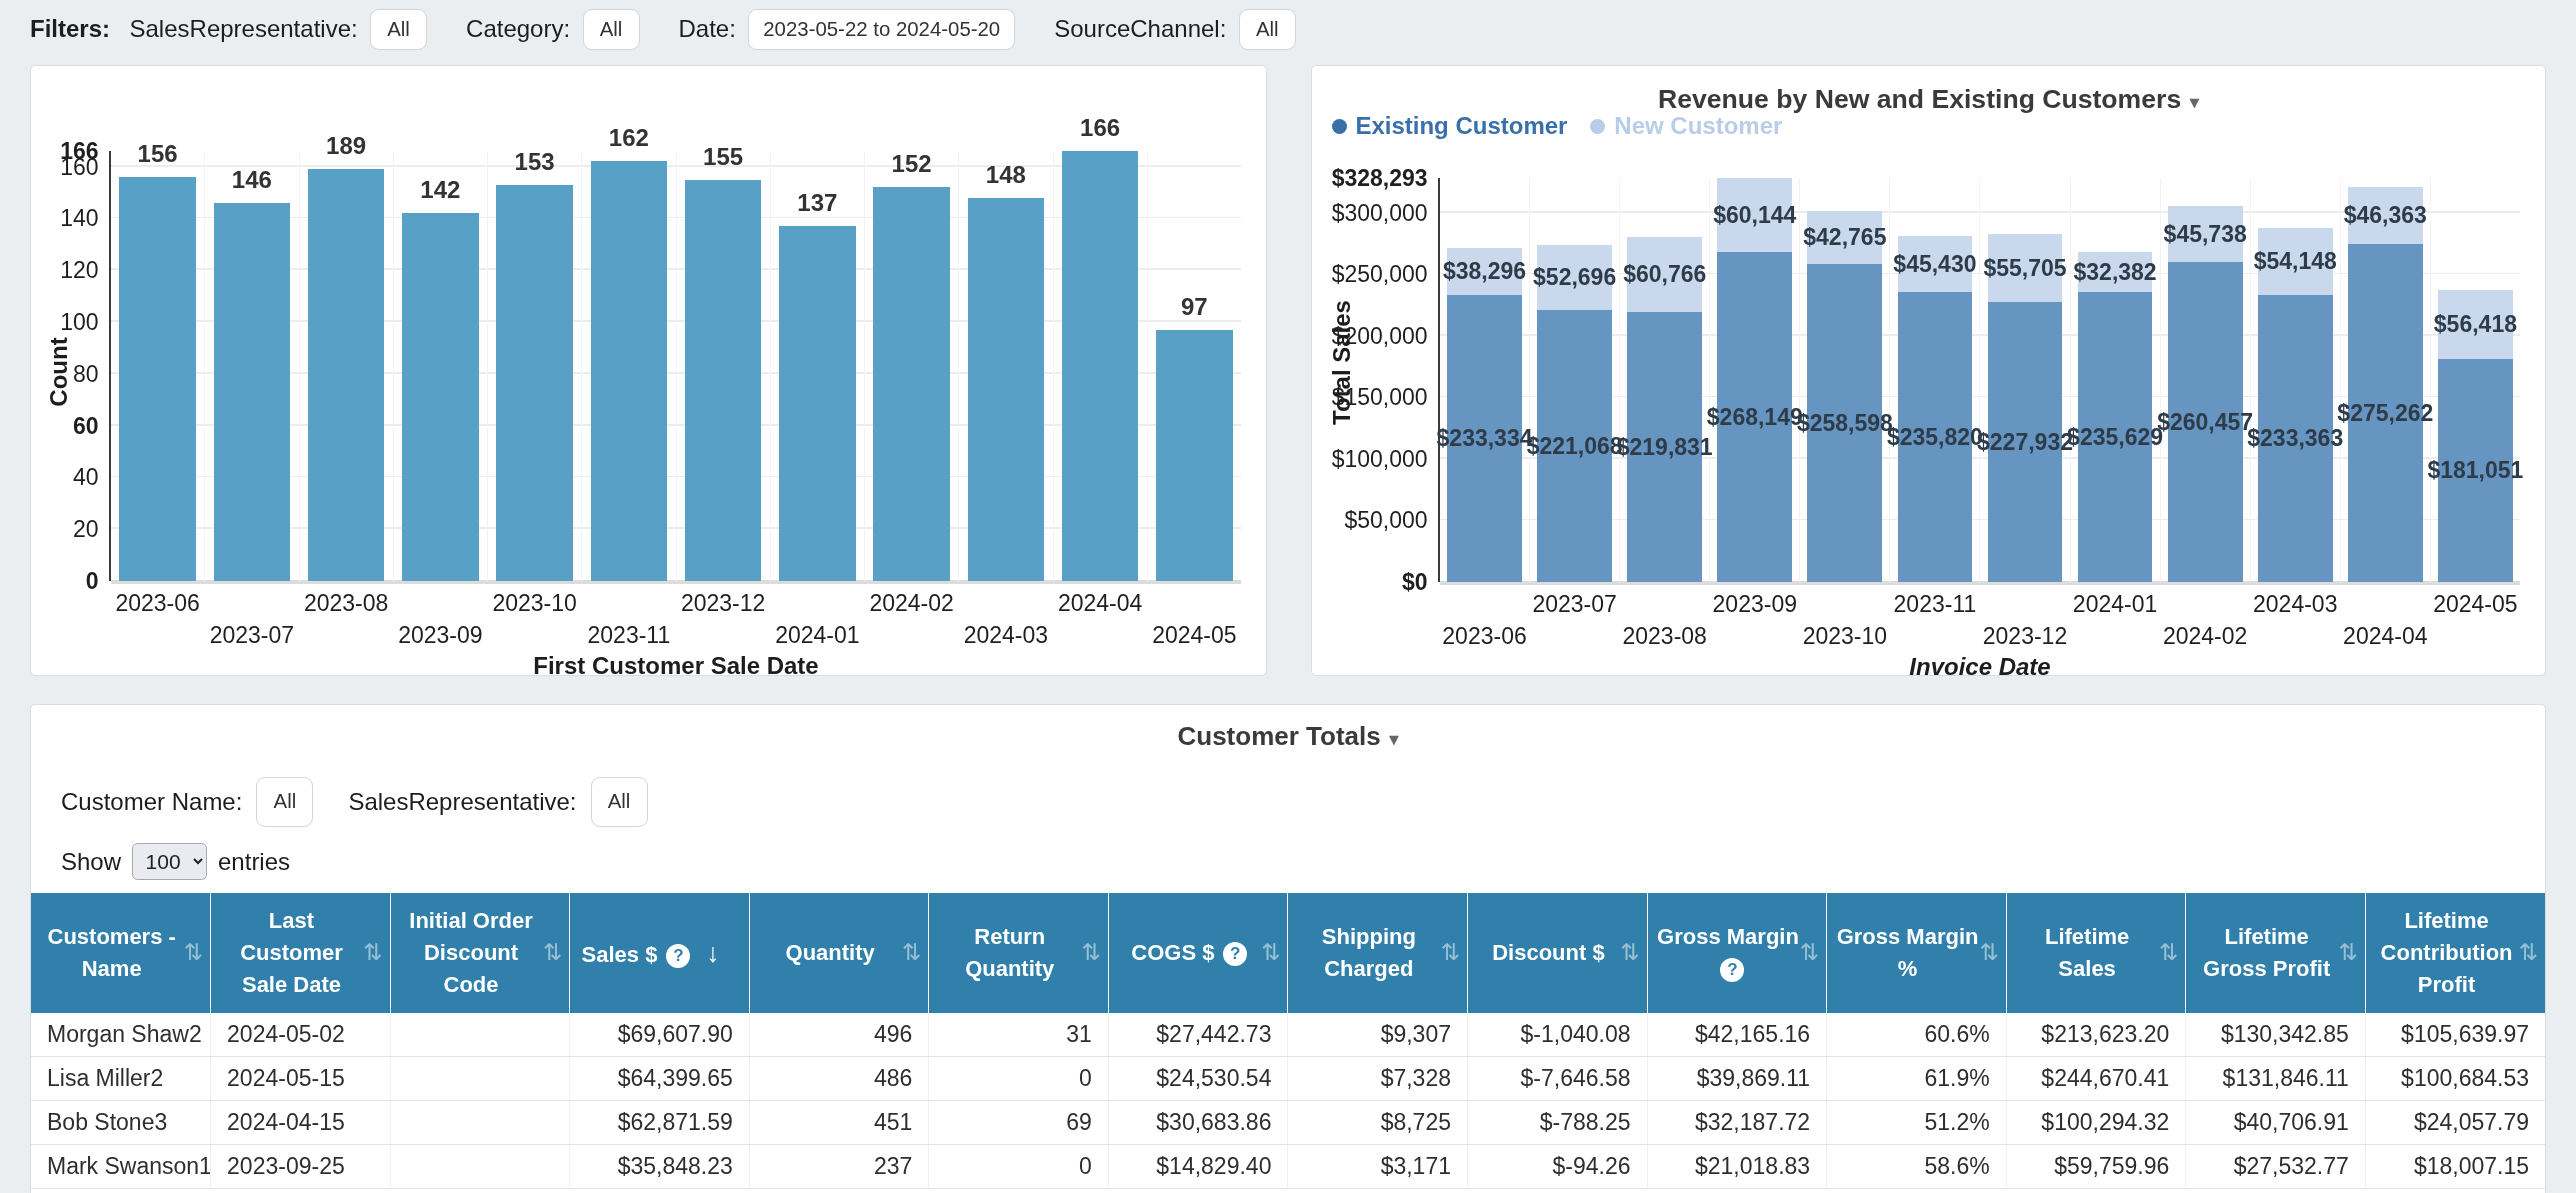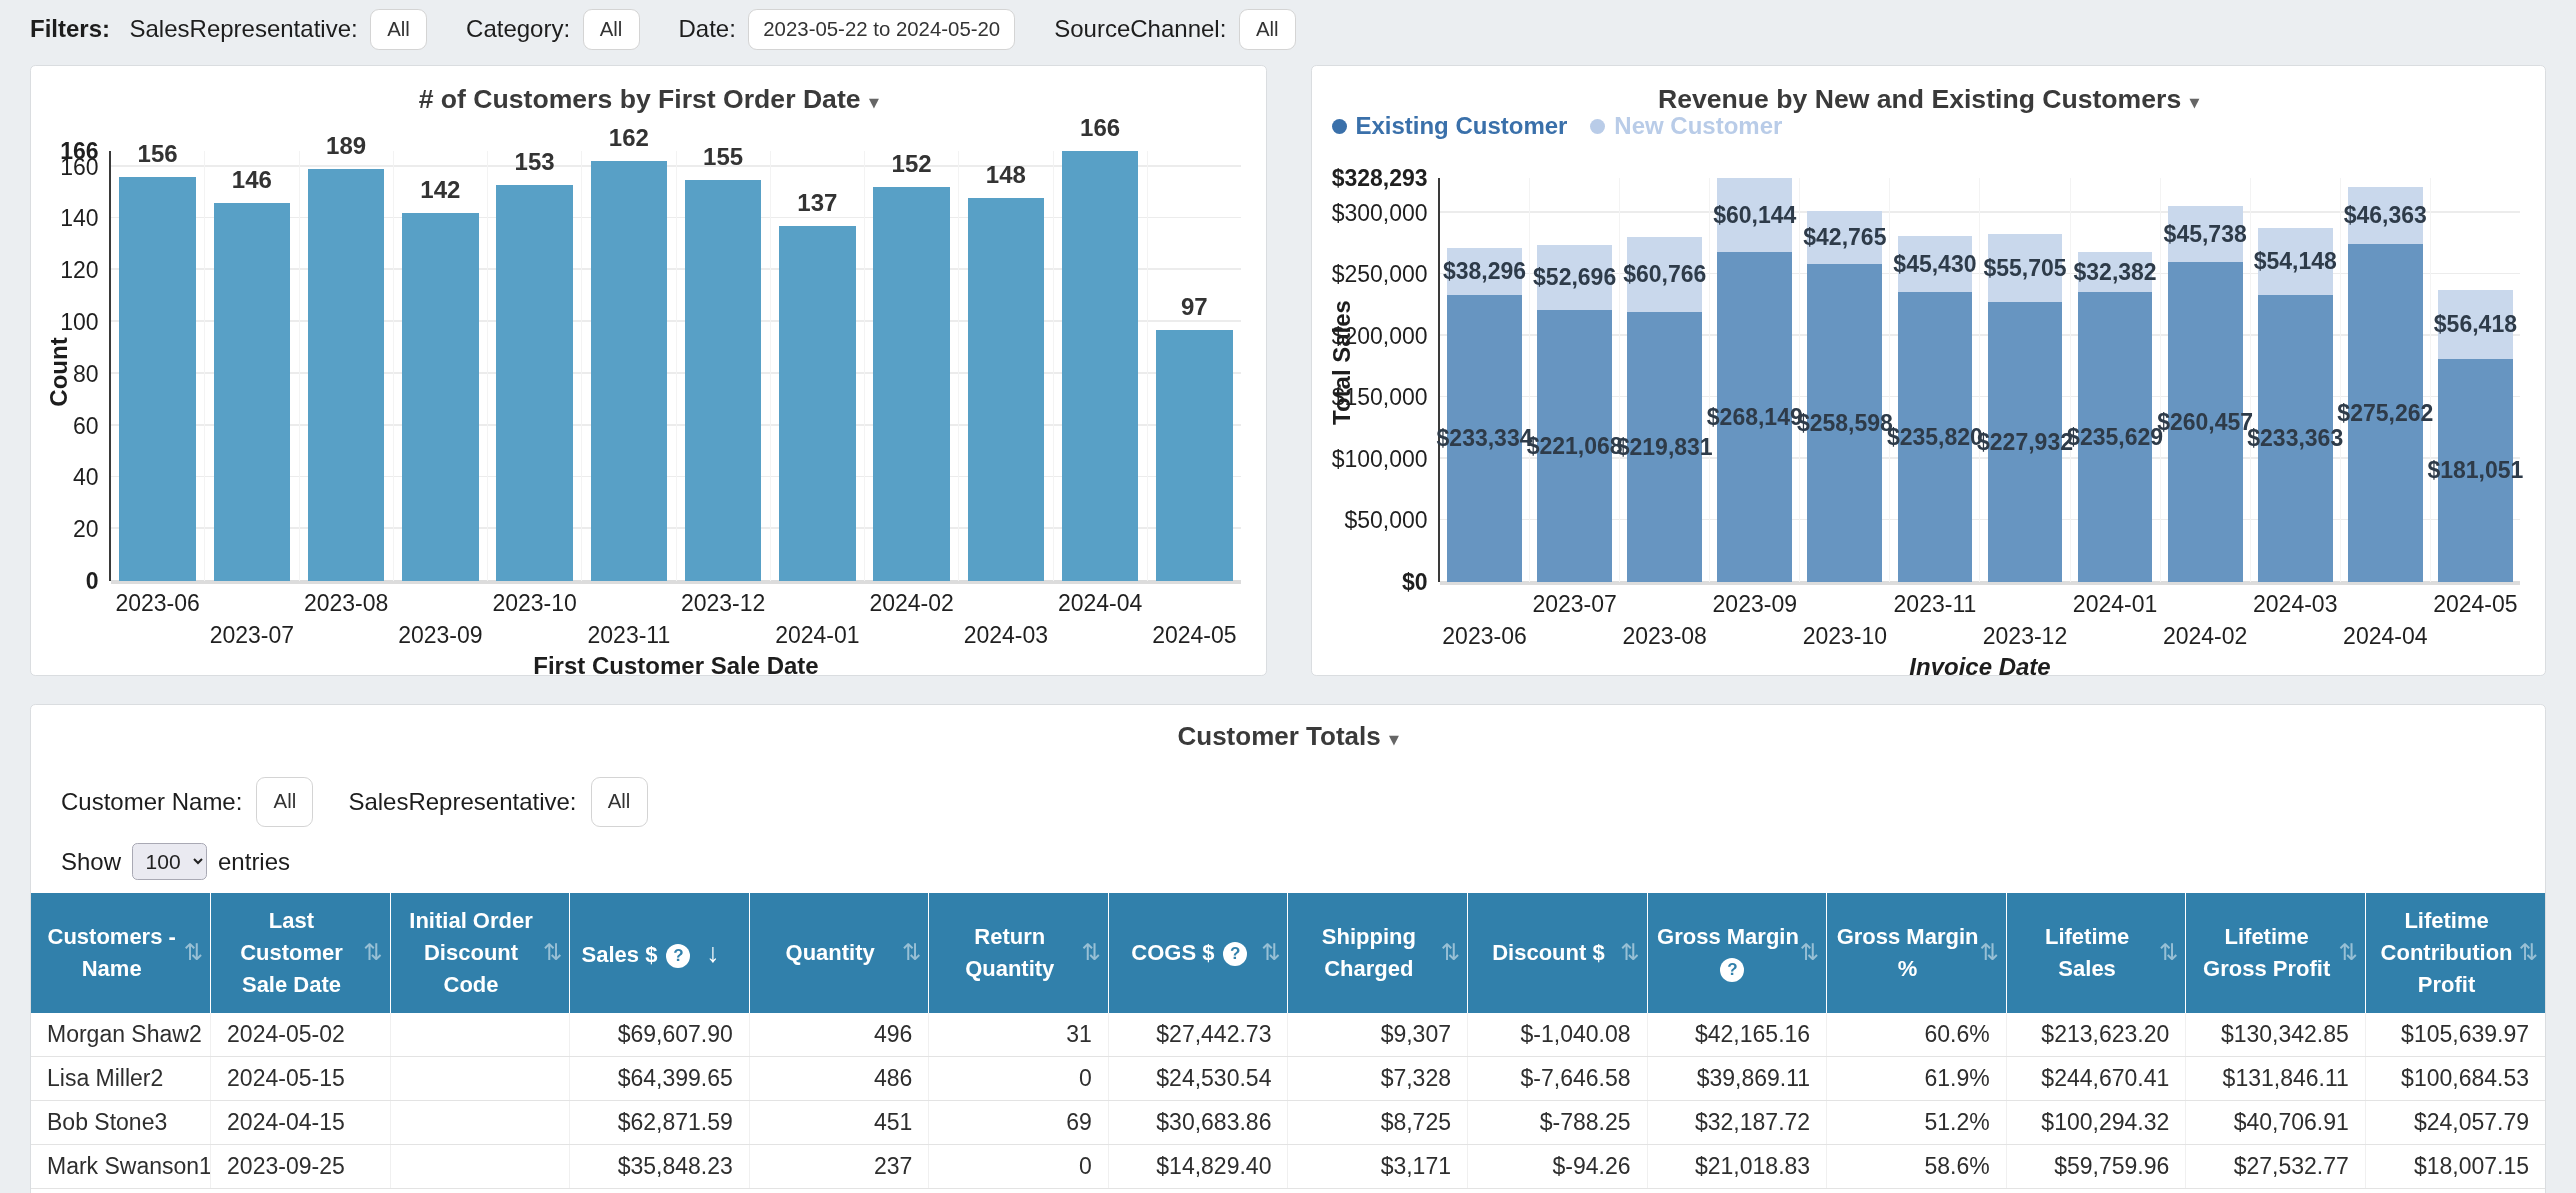--- a/index.html
+++ b/index.html
@@ -147,32 +147,29 @@
       <span class="filter-group">
         <span class="f-label">SourceChannel:</span>
         <button class="chip-btn">All</button>
       </span>
     </span>
 </div>
 
 <div class="panels-row">
 
   <div class="panel" id="panel-chart1">
-    <div class="chart-title">
-      <span># of Customers by First Order Date</span><span class="caret">▾</span>
-    </div>
     <div class="ylab" id="chart1-ylab">Count</div>
     <div class="plot" id="chart1-plot">
         <div class="ytick bold" style="bottom: 0%;">0</div>
         <div class="gridline" style="bottom: 12.0482%;"></div>
         <div class="ytick" style="bottom: 12.0482%;">20</div>
         <div class="gridline" style="bottom: 24.0964%;"></div>
         <div class="ytick" style="bottom: 24.0964%;">40</div>
         <div class="gridline" style="bottom: 36.1446%;"></div>
-        <div class="ytick" style="bottom: 36.1446%;">60</div>
+        <div class="ytick" style="bottom: 36.1446%; font-weight: bold;">60</div>
         <div class="gridline" style="bottom: 48.1928%;"></div>
         <div class="ytick" style="bottom: 48.1928%;">80</div>
         <div class="gridline" style="bottom: 60.241%;"></div>
         <div class="ytick" style="bottom: 60.241%;">100</div>
         <div class="gridline" style="bottom: 72.2892%;"></div>
         <div class="ytick" style="bottom: 72.2892%;">120</div>
         <div class="gridline" style="bottom: 84.3373%;"></div>
         <div class="ytick" style="bottom: 84.3373%;">140</div>
         <div class="gridline" style="bottom: 96.3855%;"></div>
         <div class="ytick" style="bottom: 96.3855%;">160</div>

